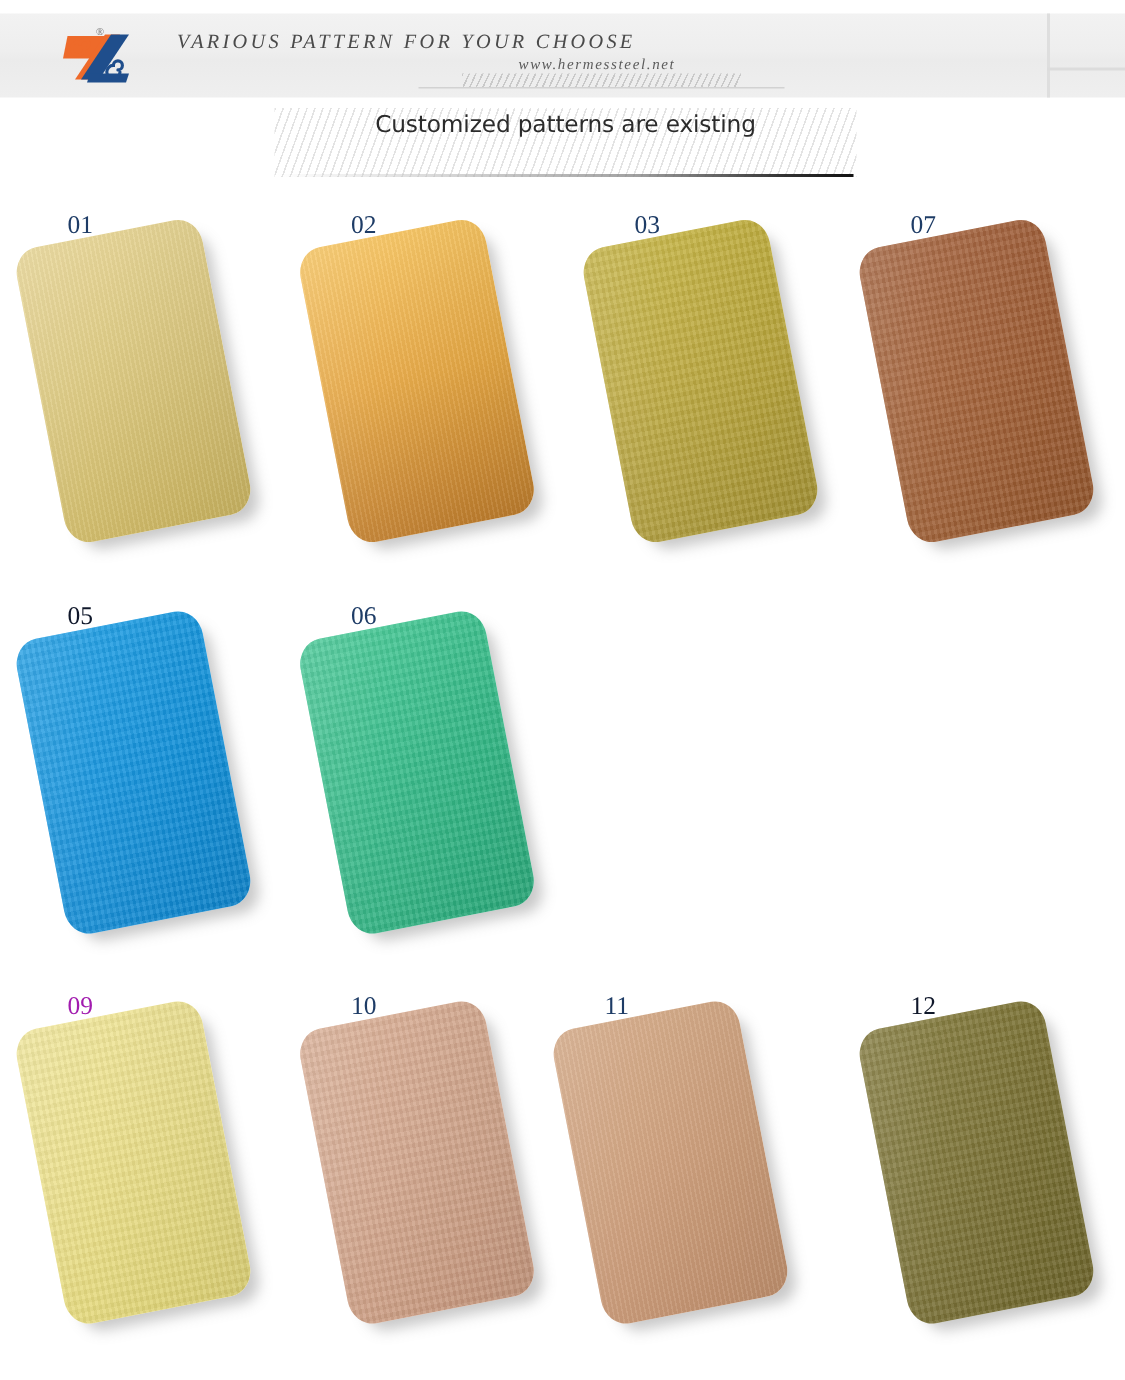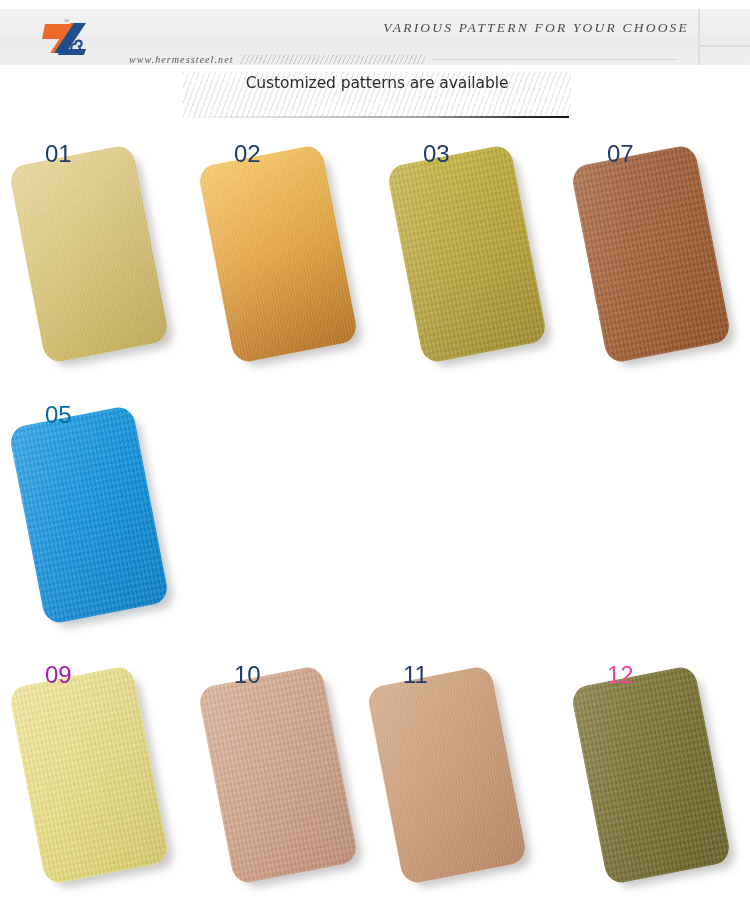--- a/index.html
+++ b/index.html
@@ -62,38 +62,38 @@
     position: absolute;
     left: 64px;
     top: 8px;
     font-family: "Liberation Serif", serif;
     font-size: 7px;
     color: #6b6b6b;
   }
 
   .brand-block {
     position: absolute;
-    left: 129px;
+    left: 118px;
     top: 10px;
     width: 560px;
-    text-align: right;
   }
   .brand-title {
     font-family: "Liberation Serif", serif;
     font-style: italic;
     font-size: 13.5px;
     letter-spacing: 2.2px;
     color: #4a4a4a;
     white-space: nowrap;
     line-height: 17px;
   }
   .brand-sub-row {
     display: flex;
     align-items: center;
-    margin-top: 18px;
+    margin-top: 2px;
+    flex-direction: column;
   }
   .brand-url {
     font-family: "Liberation Serif", serif;
     font-style: italic;
     font-size: 10px;
     letter-spacing: 1.1px;
     color: #5c5c5c;
     white-space: nowrap;
   }
   .brand-hatch {
@@ -168,22 +168,22 @@
   }
   .cell {
     position: absolute;
     width: 188px;
     height: 258px;
   }
   .cell-label {
     position: absolute;
     left: 45px;
     top: 12px;
-    font-family: Liberation Sans, sans-serif;
-    font-size: 24px;
+    font-family: Liberation Serif, serif;
+    font-size: 17px;
     color: #1e3c66;
     letter-spacing: 0px;
     z-index: 4;
   }
   .plate-holder {
     position: absolute;
     left: 12px;
     top: 20px;
     width: 158px;
     height: 222px;
@@ -278,21 +278,21 @@
     </div>
 
   </div>
 </div>
 <div class="header-rule-v"></div>
 <div class="header-rule-h"></div>
 
 <div class="subtitle-wrap">
   <div class="subtitle-hatch"></div>
   <div class="subtitle-text">
-    <div class="l1">Customized patterns are available</div>
+    <div class="l1">Customized patterns are existing</div>
   </div>
   <div class="subtitle-underline"></div>
 </div>
 
 <div class="grid" id="swatch-grid">
     <div class="cell" style="left: 0px; top: 0px;">
       <div class="cell-label" style="color: rgb(30, 60, 102);">01</div>
       <div class="plate-holder">
         <div class="plate brushed" style="background: linear-gradient(rgb(230, 212, 147) 0%, rgb(220, 200, 126) 48%, rgb(207, 185, 101) 100%);">
           <div class="sheen" style="background: linear-gradient(105deg, rgba(255, 255, 255, 0.16) 0%, rgba(255, 255, 255, 0.05) 35%, rgba(0, 0, 0, 0.035) 75%, rgba(0, 0, 0, 0.07) 100%);"></div>
@@ -317,23 +317,31 @@
     </div>
     <div class="cell" style="left: 562px; top: 0px;">
       <div class="cell-label" style="color: rgb(30, 60, 102);">07</div>
       <div class="plate-holder">
         <div class="plate grain" style="background: linear-gradient(rgb(162, 96, 58) 0%, rgb(162, 95, 53) 48%, rgb(154, 90, 47) 100%);">
           <div class="sheen" style="background: linear-gradient(105deg, rgba(255, 255, 255, 0.16) 0%, rgba(255, 255, 255, 0.05) 35%, rgba(0, 0, 0, 0.035) 75%, rgba(0, 0, 0, 0.07) 100%);"></div>
         </div>
       </div>
     </div>
     <div class="cell" style="left: 0px; top: 261px;">
-      <div class="cell-label" style="color: #0369a1;">05</div>
+      <div class="cell-label" style="color: #0f172a;">05</div>
       <div class="plate-holder">
         <div class="plate grain" style="background: linear-gradient(rgb(24, 154, 226) 0%, rgb(17, 147, 222) 48%, rgb(15, 138, 212) 100%);">
+          <div class="sheen" style="background: linear-gradient(105deg, rgba(255, 255, 255, 0.16) 0%, rgba(255, 255, 255, 0.05) 35%, rgba(0, 0, 0, 0.035) 75%, rgba(0, 0, 0, 0.07) 100%);"></div>
+        </div>
+      </div>
+    </div>
+    <div class="cell" style="left: 189px; top: 261px;">
+      <div class="cell-label" style="color: rgb(30, 60, 102);">06</div>
+      <div class="plate-holder">
+        <div class="plate grain" style="background: linear-gradient(rgb(63, 197, 145) 0%, rgb(51, 187, 136) 48%, rgb(44, 176, 127) 100%);">
           <div class="sheen" style="background: linear-gradient(105deg, rgba(255, 255, 255, 0.16) 0%, rgba(255, 255, 255, 0.05) 35%, rgba(0, 0, 0, 0.035) 75%, rgba(0, 0, 0, 0.07) 100%);"></div>
         </div>
       </div>
     </div>
     <div class="cell" style="left: 0px; top: 521px;">
       <div class="cell-label" style="color: #a21caf;">09</div>
       <div class="plate-holder">
         <div class="plate grain" style="background: linear-gradient(rgb(239, 228, 148) 0%, rgb(235, 223, 135) 48%, rgb(228, 216, 120) 100%);">
           <div class="sheen" style="background: linear-gradient(105deg, rgba(255, 255, 255, 0.16) 0%, rgba(255, 255, 255, 0.05) 35%, rgba(0, 0, 0, 0.035) 75%, rgba(0, 0, 0, 0.07) 100%);"></div>
         </div>
@@ -349,20 +357,20 @@
     </div>
     <div class="cell" style="left: 358px; top: 521px;">
       <div class="cell-label" style="color: rgb(30, 60, 102);">11</div>
       <div class="plate-holder">
         <div class="plate brushed" style="background: linear-gradient(rgb(211, 168, 133) 0%, rgb(207, 160, 124) 48%, rgb(197, 148, 113) 100%);">
           <div class="sheen" style="background: linear-gradient(105deg, rgba(255, 255, 255, 0.16) 0%, rgba(255, 255, 255, 0.05) 35%, rgba(0, 0, 0, 0.035) 75%, rgba(0, 0, 0, 0.07) 100%);"></div>
         </div>
       </div>
     </div>
     <div class="cell" style="left: 562px; top: 521px;">
-      <div class="cell-label" style="color: #ec4899;">12</div>
+      <div class="cell-label" style="color: #0f172a;">12</div>
       <div class="plate-holder">
         <div class="plate grain" style="background: linear-gradient(rgb(126, 117, 54) 0%, rgb(122, 113, 51) 48%, rgb(115, 106, 46) 100%);">
           <div class="sheen" style="background: linear-gradient(105deg, rgba(255, 255, 255, 0.16) 0%, rgba(255, 255, 255, 0.05) 35%, rgba(0, 0, 0, 0.035) 75%, rgba(0, 0, 0, 0.07) 100%);"></div>
         </div>
       </div>
     </div>
   </div>
 
 </body></html>

